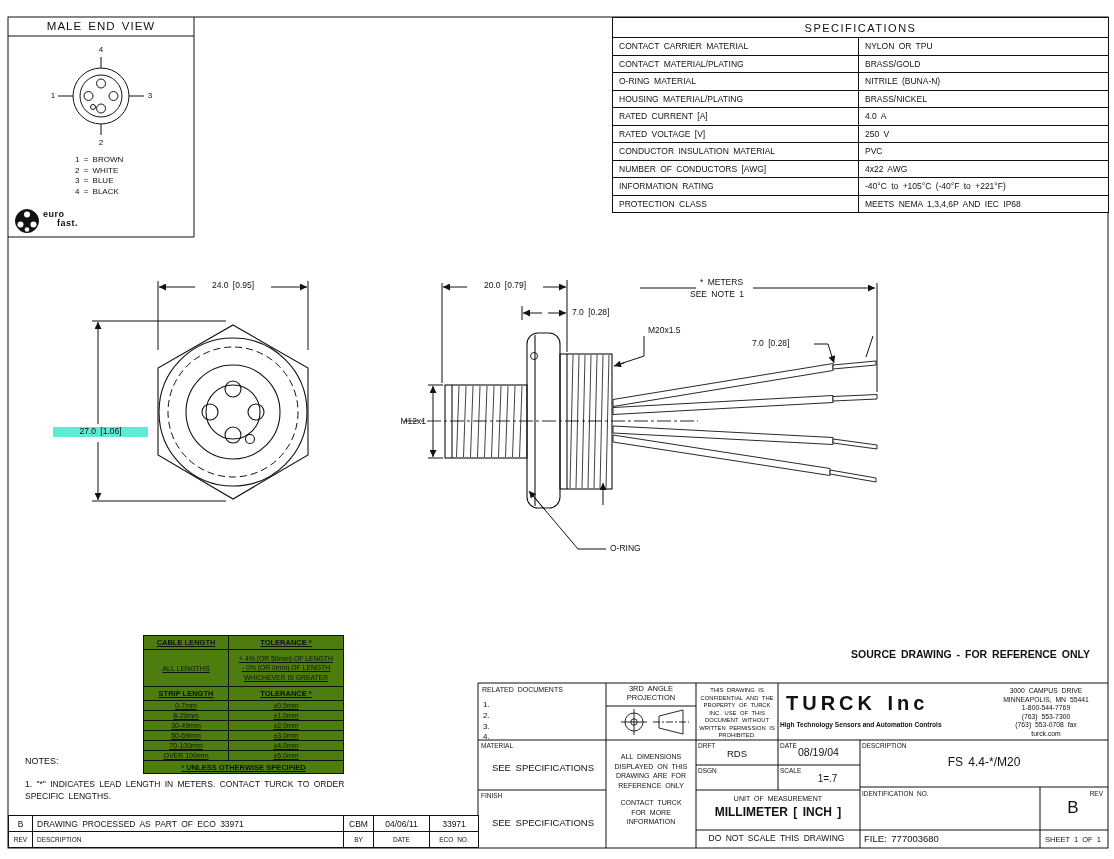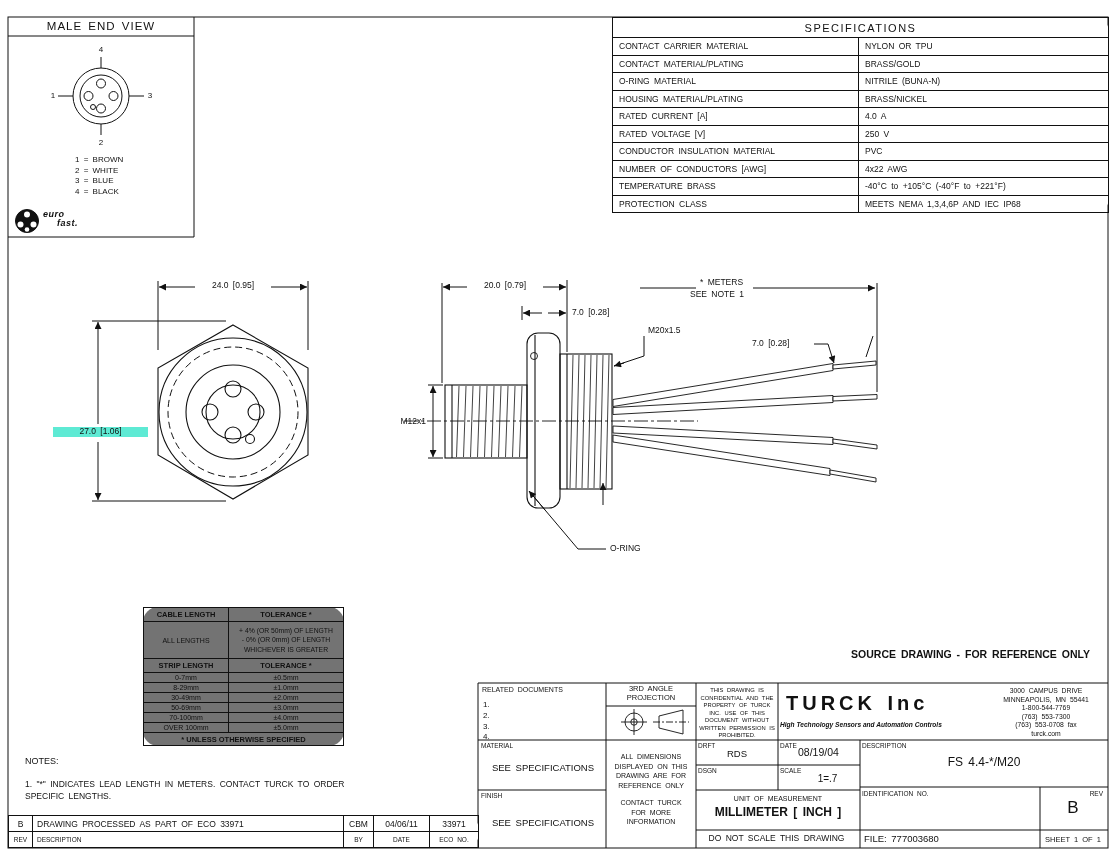--- a/index.html
+++ b/index.html
@@ -4,28 +4,28 @@
 <style>
   html,body{margin:0;padding:0;background:#fff;}
   .page{position:relative;width:1114px;height:859px;background:#fff;overflow:hidden;
         font-family:"Liberation Sans",sans-serif;color:#111;}
   svg.linework{position:absolute;left:0;top:0;}
   .lbl{position:absolute;white-space:nowrap;color:#111;font-size:8.5px;line-height:1.15;
        word-spacing:2px;}
   .c{text-align:center;}
   .r{text-align:right;}
   .b{font-weight:bold;}
-  .i{font-style:italic;}
+  .i{}
   .bgw{background:#5eead4;}
-  table{border-collapse:collapse;table-layout:fixed;border-radius:15px;}
+  table{border-collapse:collapse;table-layout:fixed;}
   td,th{border:1px solid #111;overflow:hidden;white-space:nowrap;color:#111;}
   .spec{position:absolute;left:612px;top:17px;width:496px;background:#fff;}
   .spec thead th{height:17px;font-weight:normal;font-size:11px;letter-spacing:1.5px;text-align:center;}
   .spec tbody td{height:16.5px;font-size:8.5px;word-spacing:2px;padding:0 0 0 6px;text-align:left;}
-  .tol{position:absolute;left:143px;top:607px;width:200px;background:#737373;}
+  .tol{position:absolute;left:143px;top:635px;width:200px;background:#4d7c0f;text-decoration:underline;}
   .tol th{font-size:7.5px;font-weight:bold;text-align:center;}
   .tol td{font-size:7px;text-align:center;}
   .tol .vals{font-size:6.8px;line-height:1.35;text-align:center;}
   .revtab{position:absolute;left:8px;top:815px;width:470px;background:#fff;}
   .revtab td{font-size:8.5px;word-spacing:2px;padding:0 4px;}
   .revtab .hdr td{font-size:6.5px;}
   .turck-logo{font-weight:bold;font-size:20px;letter-spacing:4px;}
 </style>
 </head>
 <body>
@@ -248,21 +248,21 @@
         </tr>
       <tr>
           <td>CONDUCTOR INSULATION MATERIAL</td>
           <td>PVC</td>
         </tr>
       <tr>
           <td>NUMBER OF CONDUCTORS [AWG]</td>
           <td>4x22 AWG</td>
         </tr>
       <tr>
-          <td>TEMPERATURE BRASS</td>
+          <td>INFORMATION RATING</td>
           <td>-40°C to +105°C (-40°F to +221°F)</td>
         </tr>
       <tr>
           <td>PROTECTION CLASS</td>
           <td>MEETS NEMA 1,3,4,6P AND IEC IP68</td>
         </tr>
     </tbody>
   </table>
 
   <div class="lbl c" style="left:193px;top:281px;width:80px;">24.0 [0.95]</div>

